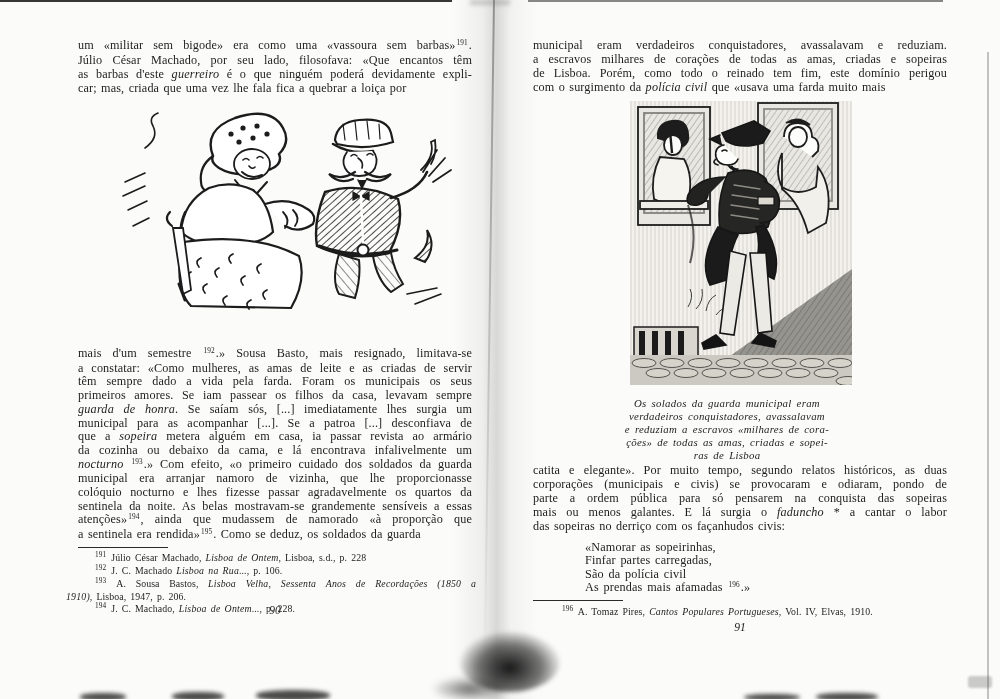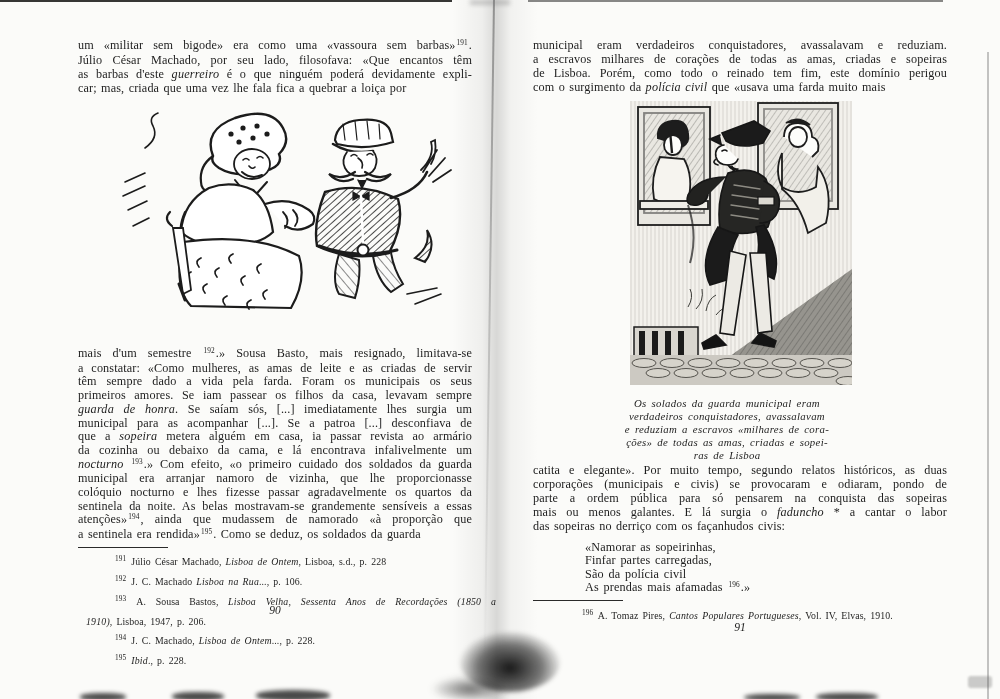--- a/index.html
+++ b/index.html
@@ -8,21 +8,21 @@
   .abs{position:absolute;}
   
   .tline{white-space:nowrap;text-align:justify;text-align-last:justify;}
   .tline.end{text-align-last:left;}
   .body-text{font-size:12.2px;line-height:13.9px;letter-spacing:0.12px;word-spacing:1.2px;}
   .body-text2{font-size:12.2px;line-height:13.7px;letter-spacing:0.12px;word-spacing:1.2px;}
   sup{font-size:7.3px;vertical-align:baseline;position:relative;top:-4px;margin:0 1px;}
   i{letter-spacing:0.2px;}
   .cap{font-style:italic;font-size:10.8px;line-height:13px;letter-spacing:0.3px;word-spacing:2px;}
   .cap .tline{text-align:center;text-align-last:center;}
-  .fn{font-size:9.8px;line-height:19px;letter-spacing:0.1px;word-spacing:1.5px;margin-left:20px;}
+  .fn{font-size:9.8px;line-height:12px;letter-spacing:0.1px;word-spacing:1.5px;}
   .fn .tline.ind{padding-left:28px;}
   .verse{font-size:12.2px;line-height:13.4px;letter-spacing:0.15px;word-spacing:1.5px;}
   .verse .tline{text-align:left;text-align-last:left;}
   .pagenum{font-style:italic;font-size:11.5px;text-align:center;}
   .fnrule{height:1.4px;background:#2a2a2a;}
   
   .topline1{left:0;top:0;width:452px;height:2px;background:rgba(10,10,10,.82);}
   .topline2{left:528px;top:0;width:415px;height:1.6px;background:rgba(40,40,40,.55);}
   .topnotch{left:470px;top:0;width:40px;height:5px;background:rgba(120,120,120,.35);filter:blur(2px);}
   .gutter{left:452px;top:0;width:86px;height:699px;
@@ -162,21 +162,20 @@
     </div>
 
   <div class="abs fnrule" style="left:78px;top:547px;width:90px;"></div>
 
   <div class="abs fn" style="left:66px;top:552px;width:410px;">
       <div class="tline end ind"><sup>191</sup><span> Júlio César Machado, </span><i>Lisboa de Ontem</i><span>, Lisboa, s.d., p. 228</span></div>
       <div class="tline end ind"><sup>192</sup><span> J. C. Machado </span><i>Lisboa na Rua</i><span>..., p. 106.</span></div>
       <div class="tline ind"><sup>193</sup><span> A. Sousa Bastos, </span><i>Lisboa Velha, Sessenta Anos de Recordações (1850 a</i></div>
       <div class="tline end"><i>1910)</i><span>, Lisboa, 1947, p. 206.</span></div>
       <div class="tline end ind"><sup>194</sup><span> J. C. Machado, </span><i>Lisboa de Ontem</i><span>..., p. 228.</span></div>
-      <div class="tline end ind"><sup>195</sup><span> </span><i>Ibid</i><span>., p. 228.</span></div>
     </div>
 
   <div class="abs pagenum" style="left:78px;top:604px;width:394px;">90</div>
 
   <div class="abs body-text" style="left:533px;top:39px;width:414px;">
       <div class="tline"><span>municipal eram verdadeiros conquistadores, avassalavam e reduziam.</span></div>
       <div class="tline"><span>a escravos milhares de corações de todas as amas, criadas e sopeiras</span></div>
       <div class="tline"><span>de Lisboa. Porém, como todo o reinado tem fim, este domínio perigou</span></div>
       <div class="tline end"><span>com o surgimento da </span><i>polícia civil</i><span> que «usava uma farda muito mais</span></div>
     </div>

